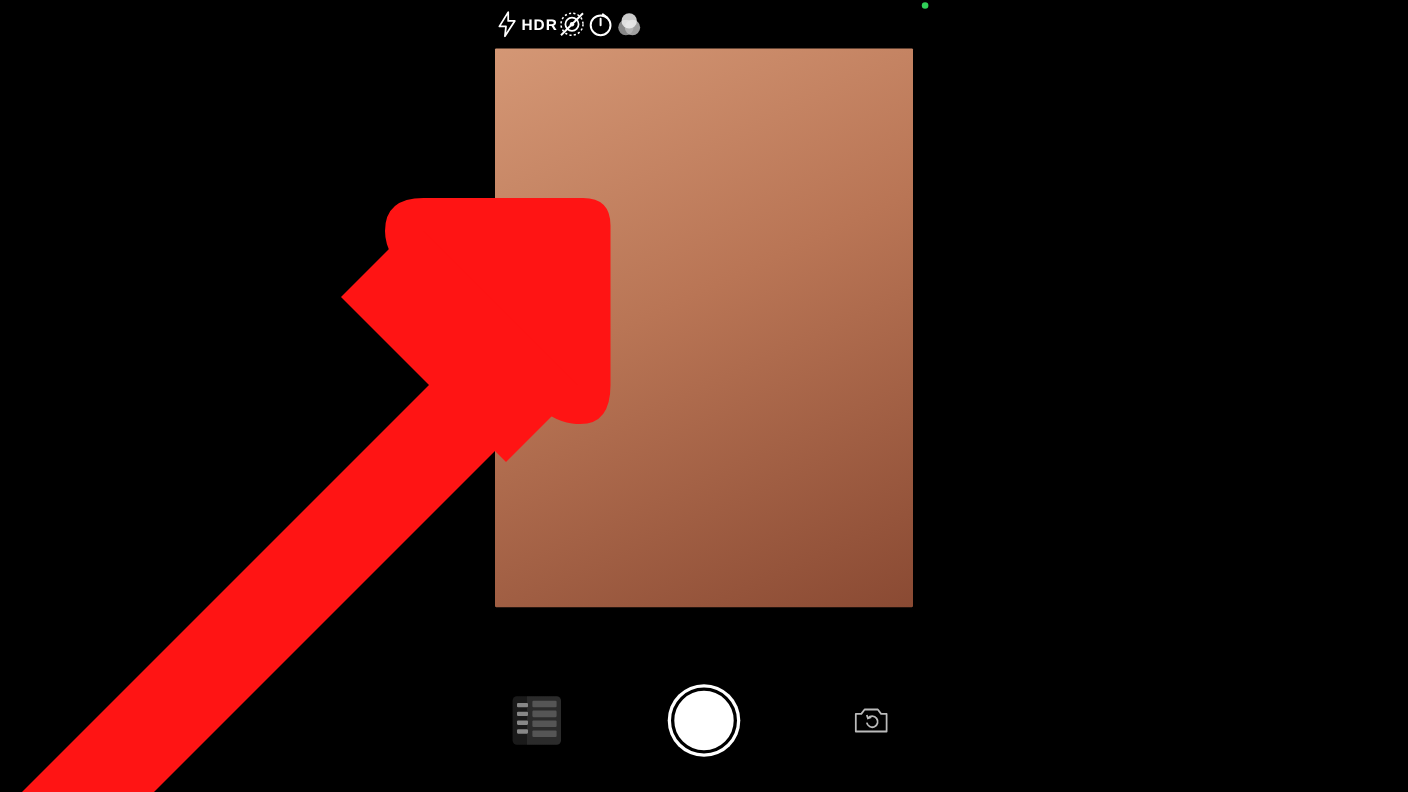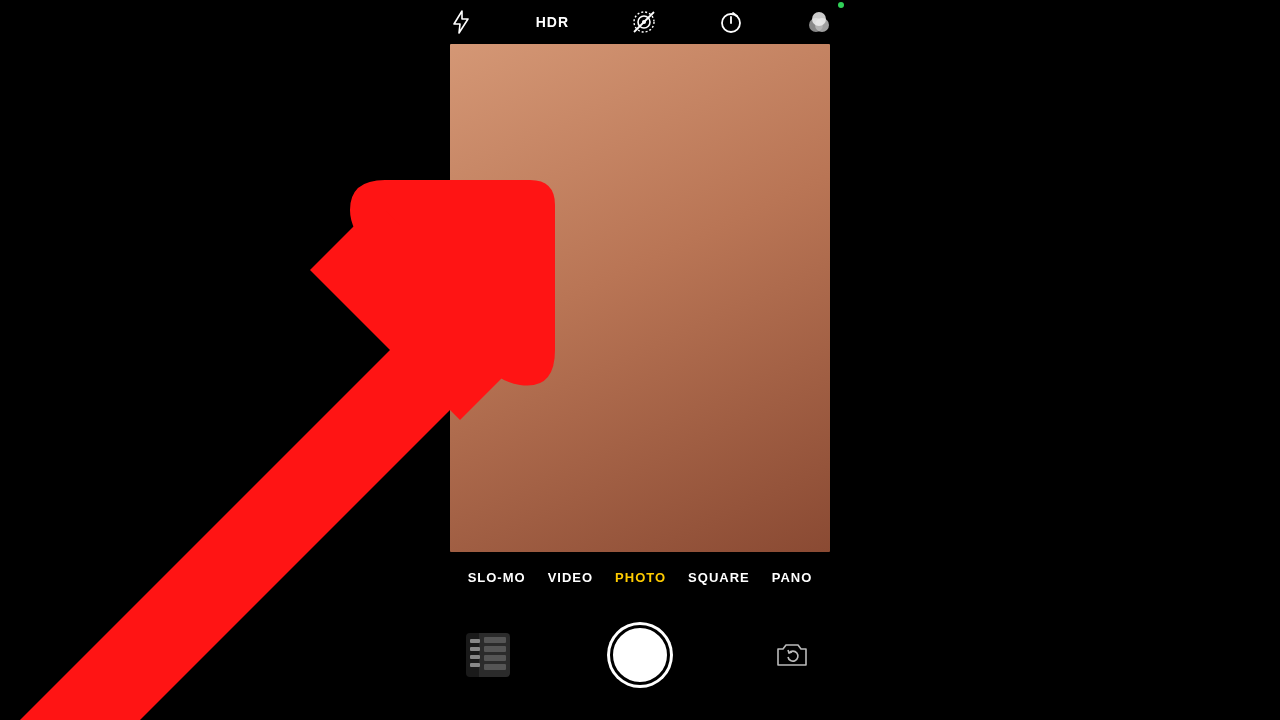--- a/index.html
+++ b/index.html
@@ -1,19 +1,19 @@
 <!DOCTYPE html>
 <html><head>
 <meta charset="utf-8">
 <style>
   * { margin: 0; padding: 0; box-sizing: border-box; }
   html, body { width: 1280px; height: 720px; background: #000; overflow: hidden; font-family: -apple-system, "Helvetica Neue", Arial, sans-serif; color: #fff; }
   .stage { position: relative; width: 1280px; height: 720px; background: #000; }
   .phone { position: absolute; left: 430px; top: 0; width: 420px; height: 720px; }
-  .topbar { position: relative; height: 44px; width: 100%; display: flex; align-items: center; justify-content: space-between; padding: 0 18px; }
+  .topbar { position: relative; height: 44px; width: 100%; display: flex; align-items: center; padding: 0 18px; }
   .topbar .ic { width: 26px; height: 26px; display: flex; align-items: center; justify-content: center; }
   .hdr { font-size: 14px; font-weight: 600; letter-spacing: 1px; color: #fff; }
   .indicator { position: absolute; right: 6px; top: 2px; width: 6px; height: 6px; border-radius: 50%; background: #30d158; }
   .viewfinder { position: absolute; left: 20px; top: 44px; width: 380px; height: 508px; background: linear-gradient(155deg, #d49775 0%, #b97555 45%, #8a4a33 100%); border-radius: 1px; }
   .modes { position: absolute; left: 0; right: 0; top: 560px; height: 34px; display: flex; align-items: center; justify-content: center; gap: 22px; }
   .mode { font-size: 13px; font-weight: 600; letter-spacing: 1px; color: #fff; white-space: nowrap; }
   .mode.active { color: #ffcc00; }
   .controls { position: absolute; left: 0; right: 0; top: 600px; height: 110px; display: flex; align-items: center; justify-content: space-between; padding: 0 36px; }
   .thumb { width: 44px; height: 44px; border-radius: 4px; background: linear-gradient(90deg,#1a1a1a 0%, #1a1a1a 30%, #2b2b2b 30%, #2b2b2b 100%); position: relative; overflow: hidden; }
   .thumb::before, .thumb::after { content: ""; position: absolute; left: 4px; height: 4px; width: 10px; background: #888; border-radius: 1px; }
@@ -60,27 +60,20 @@
         <svg width="26" height="24" viewBox="0 0 26 24">
           <circle cx="10" cy="15" r="7" fill="#888"></circle>
           <circle cx="16" cy="15" r="7" fill="#bbb" fill-opacity="0.85"></circle>
           <circle cx="13" cy="9" r="7" fill="#eee" fill-opacity="0.85"></circle>
         </svg>
       </span>
     </div>
 
     <div class="viewfinder"></div>
 
-    <div class="modes">
-      <span class="mode">SLO-MO</span>
-      <span class="mode">VIDEO</span>
-      <span class="mode active">PHOTO</span>
-      <span class="mode">SQUARE</span>
-      <span class="mode">PANO</span>
-    </div>
 
     <div class="controls">
       <div class="thumb"></div>
       <div class="shutter"></div>
       <div class="flip">
         <svg width="36" height="30" viewBox="0 0 36 30">
           <path d="M4 9 h5 l3 -4 h12 l3 4 h5 v16 h-28 z" stroke="#bbb" stroke-width="1.6" fill="none" stroke-linejoin="round"></path>
           <path d="M14 17 a5 5 0 1 0 1 -4" stroke="#bbb" stroke-width="1.6" fill="none"></path>
           <path d="M14 10 l1 3 l3 -1" stroke="#bbb" stroke-width="1.6" fill="none"></path>
         </svg>

